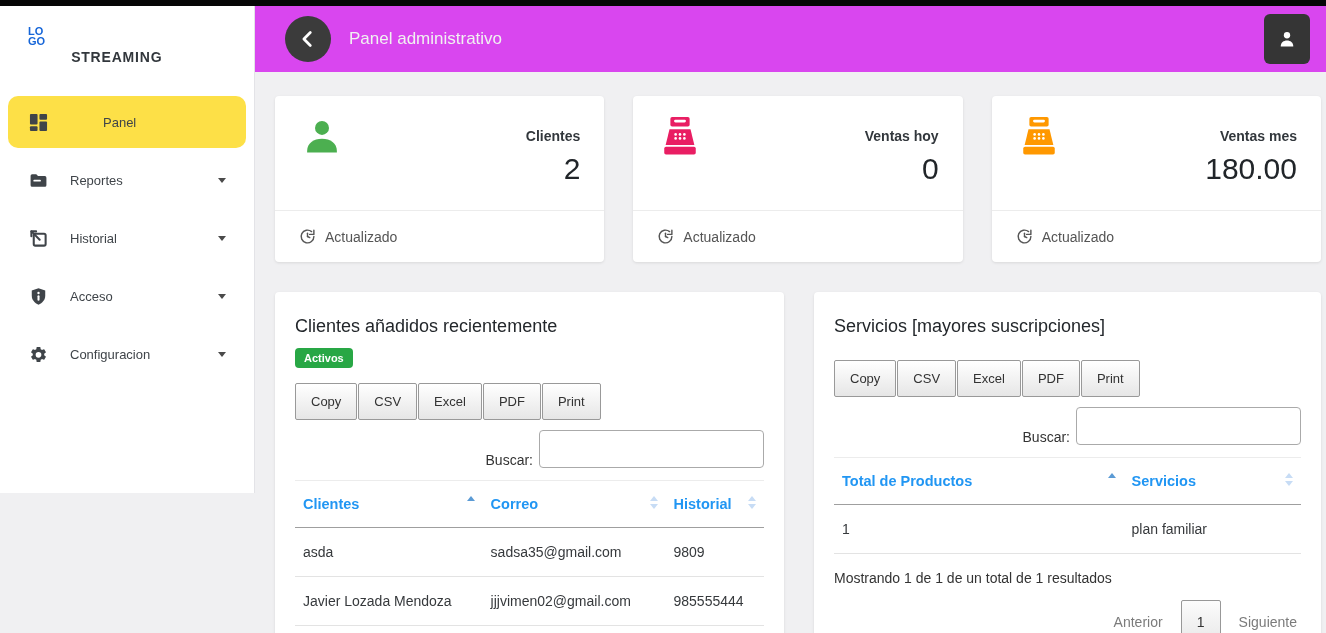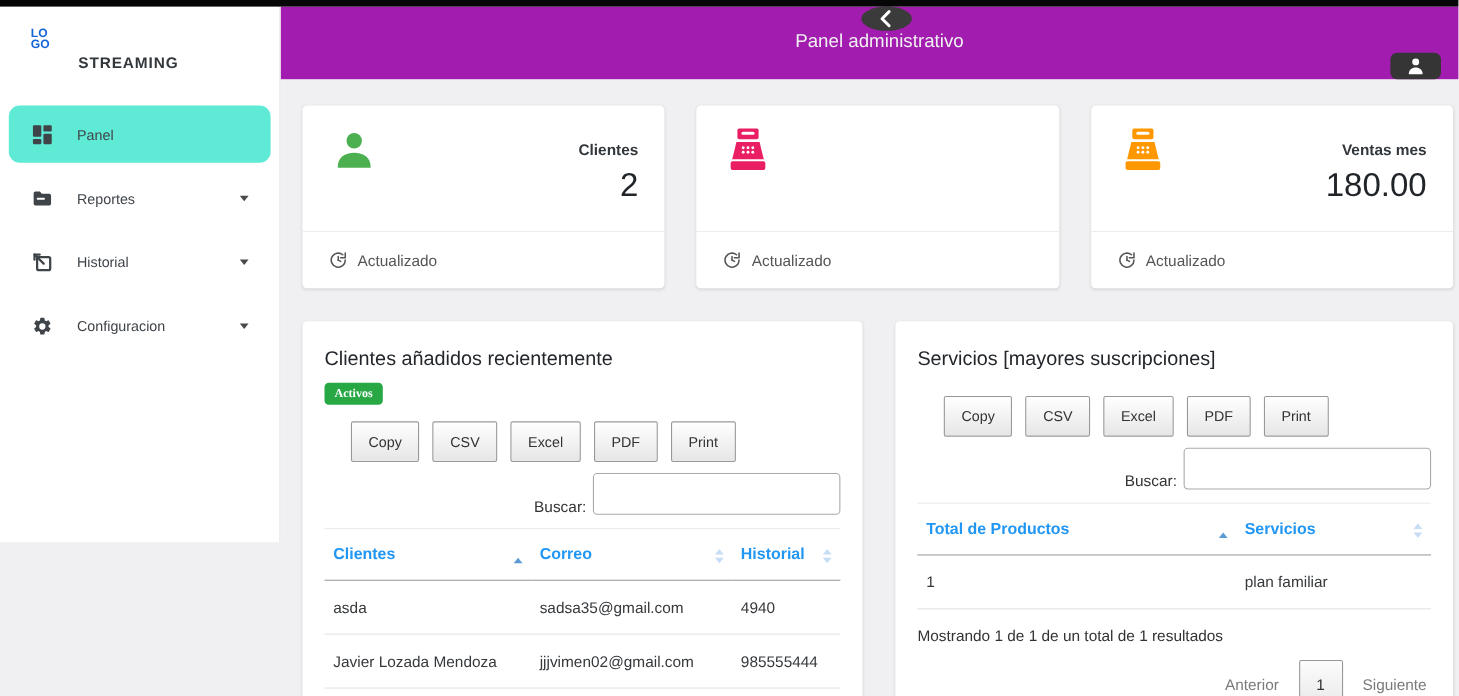--- a/index.html
+++ b/index.html
@@ -13,31 +13,31 @@
 
   
   .sidebar { position:absolute; top:0; left:0; width:255px; height:493px; background:#fff;
              border-right:1px solid #e3e3e7; z-index:30; }
   .sidebar-header { height:72px; display:flex; align-items:center; padding-left:28px; }
   .logo { color:#1565d8; font-weight:800; font-size:11px; line-height:10px; letter-spacing:0; }
   .brand { font-size:14px; font-weight:700; color:#32373c; letter-spacing:.8px; margin-left:26px;margin-top:41px; }
   .nav { padding:24px 8px 0 8px; }
   .nav-item { position:relative; display:flex; align-items:center; height:52px; margin-bottom:6px;
               padding:0 20px; border-radius:10px; color:#3f4449; font-size:13px; cursor:pointer; }
-  .nav-item.active { background:#5eead4; }
+  .nav-item.active { background:#fde047;gap:33px; }
   .nav-icon { width:20px; height:20px; display:flex; align-items:center; justify-content:center; flex:0 0 20px; }
   .nav-icon svg { width:19px; height:19px; }
   .nav-label { margin-left:22px; }
   .caret-down { position:absolute; right:20px; width:0; height:0;
                 border-left:4.5px solid transparent; border-right:4.5px solid transparent;
                 border-top:5px solid #4a4a4a; }
 
   
-  .topbar { position:absolute; left:255px; right:0; top:6px; height:66px; background:#a21caf;
-            display:flex; align-items:center; z-index:20;flex-direction:column; }
+  .topbar { position:absolute; left:255px; right:0; top:6px; height:66px; background:#d946ef;
+            display:flex; align-items:center; z-index:20; }
   .back-btn { width:46px; height:46px; border-radius:50%; background:#3b3b3b; margin-left:30px;
               display:flex; align-items:center; justify-content:center; cursor:pointer; }
   .topbar-title { margin-left:18px; color:#f1f1f1; font-size:17px; font-weight:400; }
   .user-btn { margin-left:auto; margin-right:16px; width:46px; height:50px; border-radius:6px;
               background:#353535; display:flex; align-items:center; justify-content:center; cursor:pointer; }
 
   
   .content { position:absolute; left:255px; top:72px; right:0; bottom:0; overflow:hidden;
              padding:24px 5px 0 20px; }
 
@@ -55,36 +55,36 @@
   .card-footer svg { width:17px; height:17px; }
 
   
   .panels { display:flex; gap:30px; align-items:flex-start; }
   .panel { background:#fff; border-radius:4px; box-shadow:0 1px 3px rgba(0,0,0,.10); padding:20px; height:600px; }
   .panel-left { width:509px; }
   .panel-right { width:507px; }
   .panel-title { font-size:18px; color:#23272b; font-weight:400; padding-top:4px; }
   .panel-sub { font-size:13px; color:#5f6368; margin-top:17px; }
   .badge { display:inline-block; background:#28a745; color:#fff; font-size:11px; font-weight:700;
-           padding:4px 9px; border-radius:4px; margin-top:11px;font-family:Liberation Serif, serif; }
-  .dt-buttons { display:flex; gap:12px;margin-left:24px; }
+           padding:4px 9px; border-radius:4px; margin-top:11px; }
+  .dt-buttons { display:flex; gap:1px; }
   .panel-left .dt-buttons { margin-top:15px; }
   .panel-right .dt-buttons { margin-top:23px; }
   .dt-btn { font-family:inherit; font-size:13px; color:#333; padding:0 15px; height:37px;
             border:1px solid #999; border-radius:2px; cursor:pointer;
             background:linear-gradient(to bottom,#ffffff 0%,#e6e6e6 100%); }
   .search-row { display:flex; justify-content:flex-end; align-items:flex-end; gap:6px; margin-top:10px; }
   .search-row label { font-size:14px; color:#333; }
   .search-input { width:225px; height:38px; border:1px solid #aaa; border-radius:4px;
                   font-family:inherit; font-size:14px; padding:0 8px; background:#fff; }
   table { width:100%; border-collapse:collapse; margin-top:12px; border-top:1px solid #ececec; }
   th { color:#2196f3; font-size:14.5px; font-weight:700; text-align:left; padding:15px 8px;
        border-bottom:1px solid #9f9f9f; cursor:pointer; }
   td { font-size:14px; color:#36393c; padding:16px 8px; border-bottom:1px solid #e3e3e3; }
-  .th-inner { display:flex; align-items:flex-end; }
+  .th-inner { display:flex; align-items:flex-start; }
   .sorts { margin-left:auto; display:inline-flex; flex-direction:column; gap:3px; padding-left:8px; }
   .tri-up { width:0; height:0; border-left:4px solid transparent; border-right:4px solid transparent;
             border-bottom:5px solid #c7dcf5; }
   .tri-down { width:0; height:0; border-left:4px solid transparent; border-right:4px solid transparent;
               border-top:5px solid #c7dcf5; }
   .tri-up.active { border-bottom-color:#5b9bd5; }
   .info-text { margin-top:16px; font-size:14px; color:#333; }
   .pagination { display:flex; justify-content:flex-end; align-items:center; margin-top:14px; gap:14px; }
   .page-link { font-size:14px; color:#7b7b7b; cursor:default; padding:10px 4px; }
   .page-current { width:40px; height:44px; display:flex; align-items:center; justify-content:center;
@@ -134,20 +134,31 @@
         <svg viewBox="0 0 24 24" fill="none" stroke="#3f4449" stroke-width="2.6" stroke-linejoin="round">
           <rect x="6" y="6" width="15" height="15" rx="2"></rect>
           <path d="M13.5 13.5 L3 3" stroke-linecap="round"></path>
           <path d="M3 9 V3 H9" stroke-linecap="round"></path>
         </svg>
       </span>
       <span class="nav-label">Historial</span>
       <span class="caret-down"></span>
     </div>
 
+    <div class="nav-item">
+      <span class="nav-icon">
+        <svg viewBox="0 0 24 24" fill="#3f4449">
+          <path d="M12 1.5l8.5 3v6.5c0 5.2-3.6 9-8.5 11.5C7.1 20 3.5 16.2 3.5 11V4.5z"></path>
+          <circle cx="12" cy="7.6" r="1.5" fill="#fff"></circle>
+          <rect x="10.7" y="10.3" width="2.6" height="7" rx="1.3" fill="#fff"></rect>
+        </svg>
+      </span>
+      <span class="nav-label">Acceso</span>
+      <span class="caret-down"></span>
+    </div>
 
     <div class="nav-item">
       <span class="nav-icon">
         <svg viewBox="0 0 24 24" fill="#3f4449">
           <path d="M19.14,12.94a7.49,7.49,0,0,0,.06-.94,7.49,7.49,0,0,0-.06-.94l2.03-1.58a.49.49,0,0,0,.12-.62L19.37,5.54a.49.49,0,0,0-.6-.22l-2.39,1a7.3,7.3,0,0,0-1.62-.94L14.4,2.84A.48.48,0,0,0,13.92,2.43H10.08a.48.48,0,0,0-.48.41L9.24,5.38a7.3,7.3,0,0,0-1.62.94l-2.39-1a.49.49,0,0,0-.6.22L2.71,8.86a.49.49,0,0,0,.12.62l2.03,1.58a7.49,7.49,0,0,0-.06.94,7.49,7.49,0,0,0,.06.94L2.83,14.52a.49.49,0,0,0-.12.62l1.92,3.32a.49.49,0,0,0,.6.22l2.39-1a7.3,7.3,0,0,0,1.62.94l.36,2.54a.48.48,0,0,0,.48.41h3.84a.48.48,0,0,0,.48-.41l.36-2.54a7.3,7.3,0,0,0,1.62-.94l2.39,1a.49.49,0,0,0,.6-.22l1.92-3.32a.49.49,0,0,0-.12-.62ZM12,16A3.6,3.6,0,1,1,15.6,12.43,3.6,3.6,0,0,1,12,16Z"></path>
         </svg>
       </span>
       <span class="nav-label">Configuracion</span>
       <span class="caret-down"></span>
     </div>
@@ -208,20 +219,24 @@
             <g fill="#fff">
               <circle cx="9.5" cy="10.5" r="0.75"></circle>
                 <circle cx="12" cy="10.5" r="0.75"></circle>
                 <circle cx="14.5" cy="10.5" r="0.75"></circle>
               <circle cx="9.5" cy="12.8" r="0.75"></circle>
                 <circle cx="12" cy="12.8" r="0.75"></circle>
                 <circle cx="14.5" cy="12.8" r="0.75"></circle>
             </g>
             <rect x="3" y="17.5" width="18" height="4.5" rx="1"></rect>
           </svg>
+        </div>
+        <div class="card-right">
+          <div class="card-label">Ventas hoy</div>
+          <div class="card-value">0</div>
         </div>
       </div>
       <div class="card-footer">
         <svg viewBox="0 0 24 24" fill="none" stroke="#555" stroke-width="2" stroke-linecap="round" stroke-linejoin="round">
           <path d="M21 12a9 9 0 1 1-3.2-6.9"></path>
           <polyline points="21 3 21 9 15 9" fill="none"></polyline>
           <line x1="12" y1="7.5" x2="12" y2="12"></line>
           <line x1="12" y1="12" x2="15.2" y2="13.6"></line>
         </svg>
         <span>Actualizado</span>
@@ -316,21 +331,21 @@
                     <span class="tri-down"></span>
                   </span>
                 </span>
             </th>
           </tr>
         </thead>
         <tbody>
           <tr>
             <td>asda</td>
             <td>sadsa35@gmail.com</td>
-            <td>4940</td>
+            <td>9809</td>
           </tr>
           <tr>
             <td>Javier Lozada Mendoza</td>
             <td>jjjvimen02@gmail.com</td>
             <td>985555444</td>
           </tr>
         </tbody>
       </table>
     </section>
 

